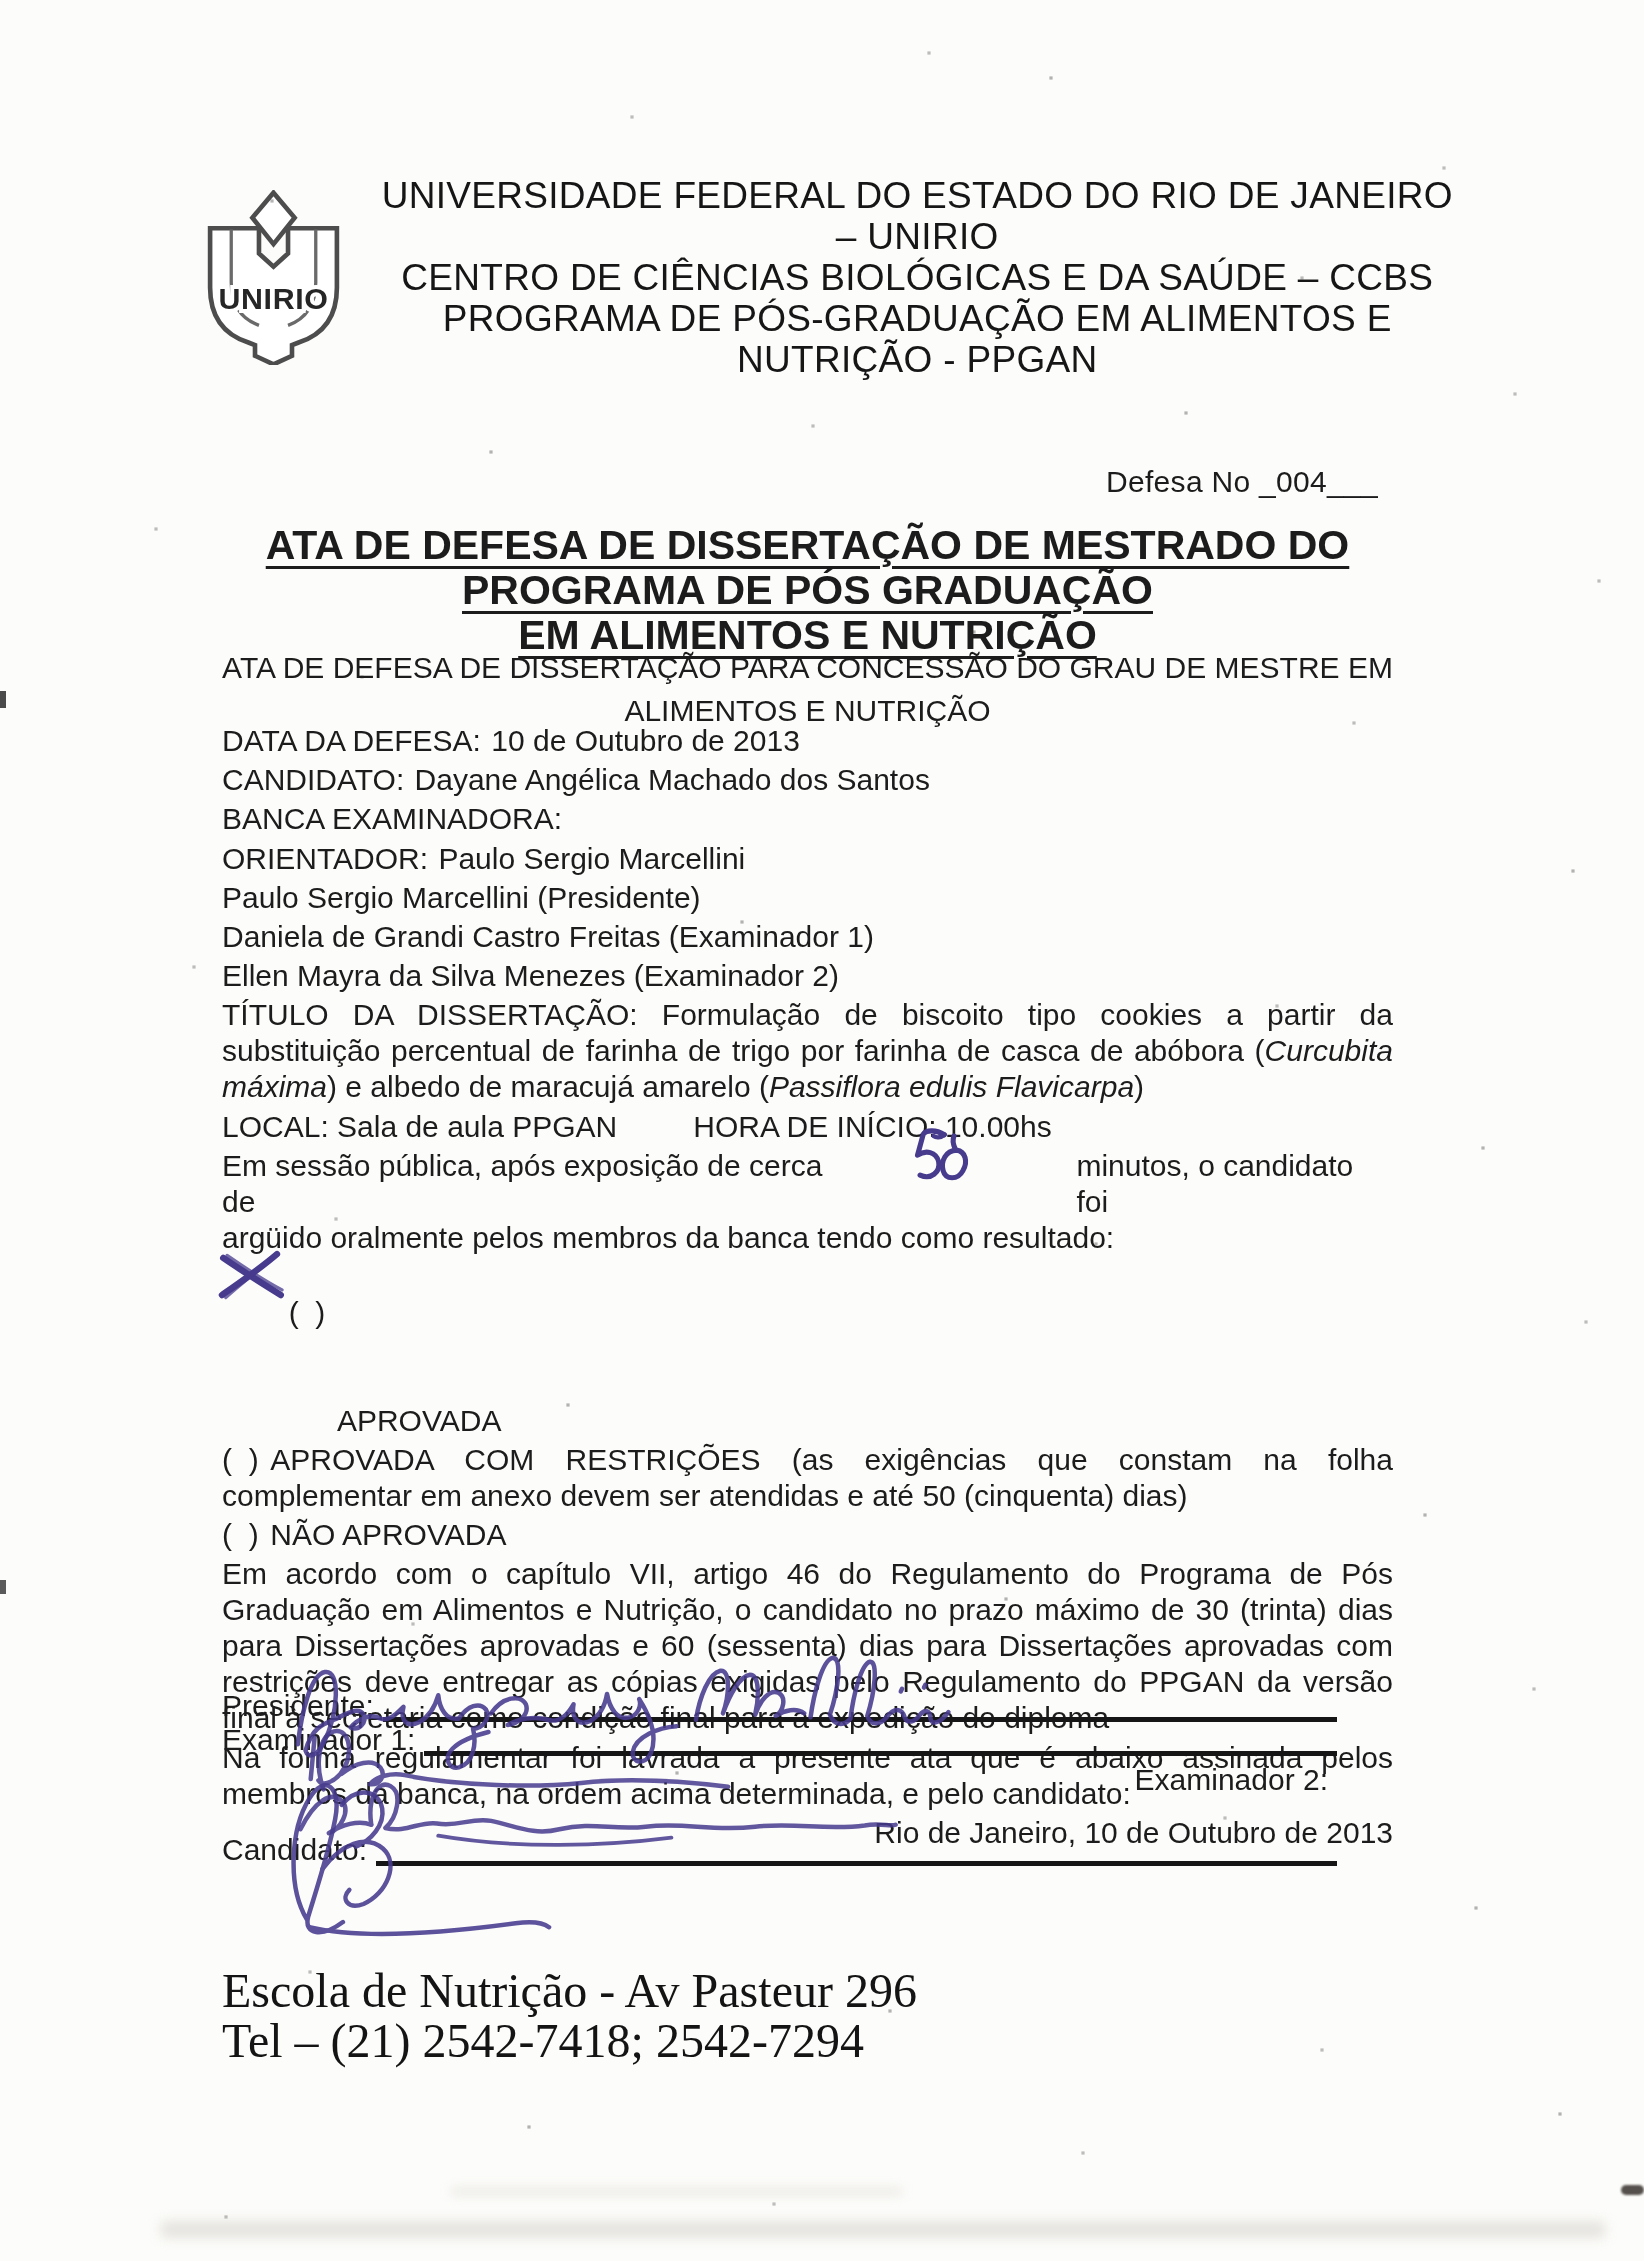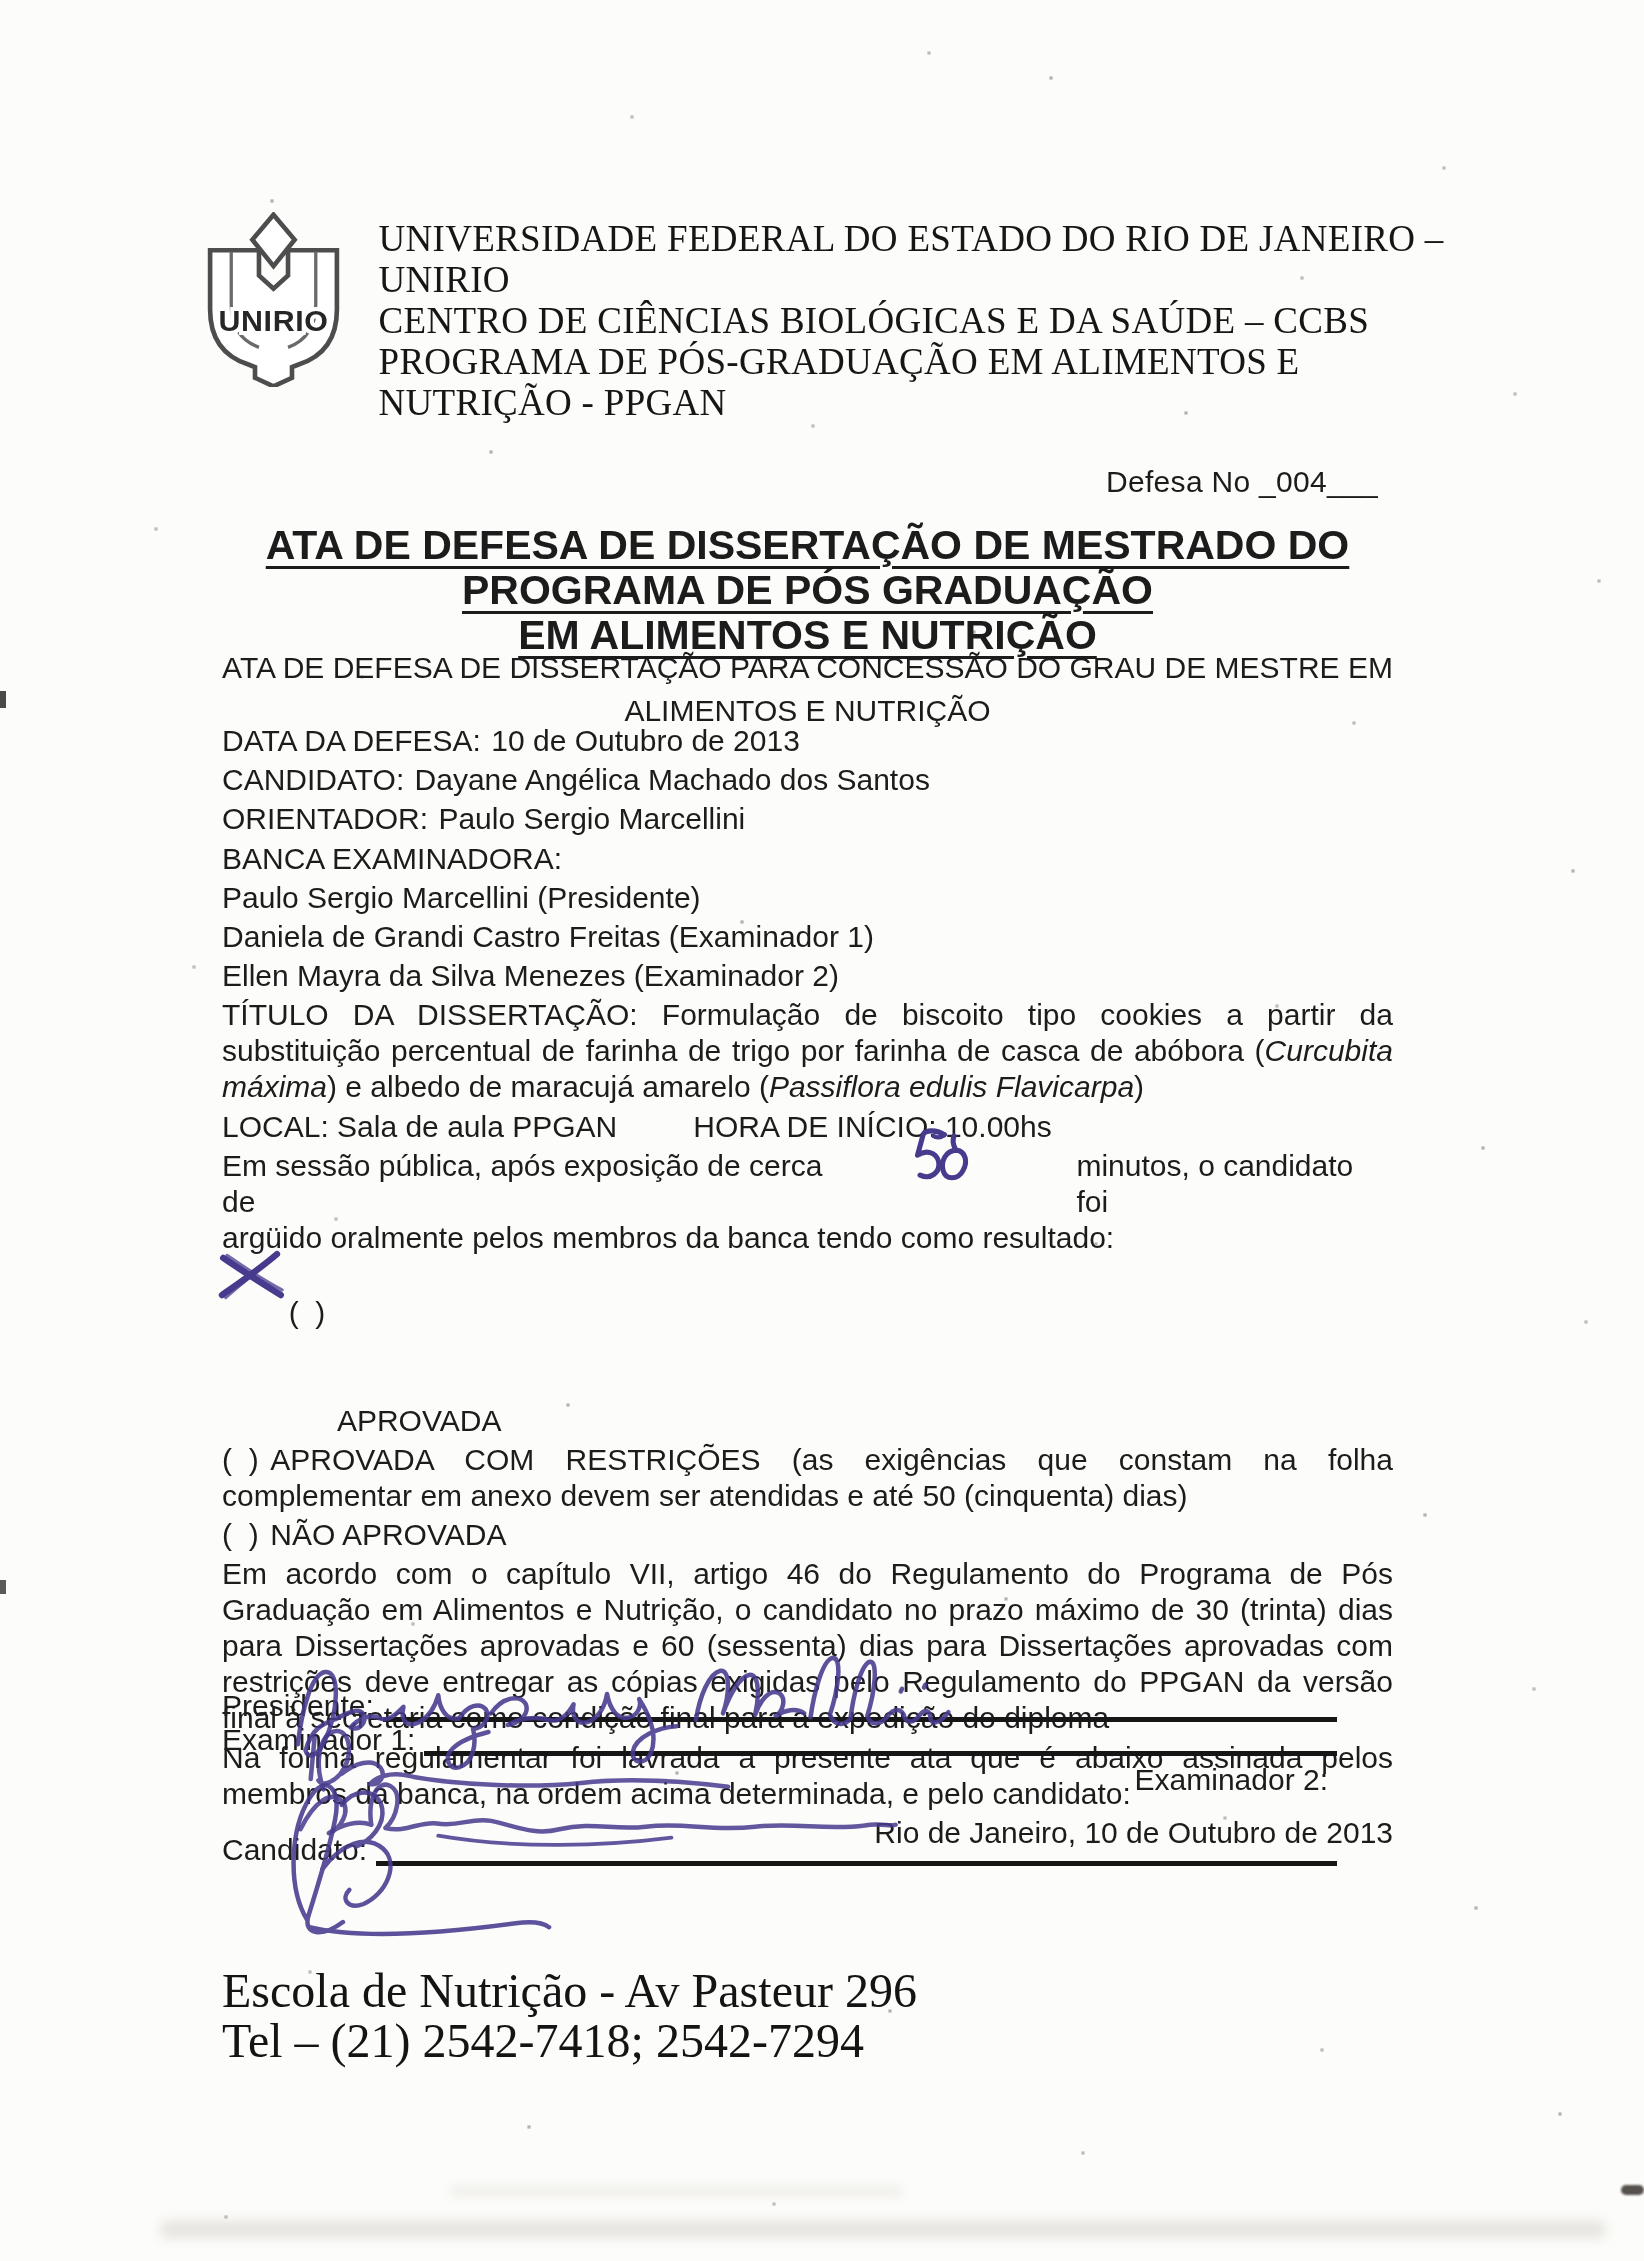--- a/index.html
+++ b/index.html
@@ -4,21 +4,21 @@
 <style>
   html,body{margin:0;padding:0;background:#e8e8e6;}
   .page{
     position:relative; width:1644px; height:2261px; overflow:hidden;
     background:#fcfcfa; color:#1c1c1c;
     font-family:"Liberation Sans", sans-serif;
   }
   
   .letterhead{position:absolute; top:175px; left:193px; width:1263px; display:flex; align-items:center; gap:24.5px;}
   .logo{flex:0 0 auto;}
-  .head-lines{flex:1; font-family:Liberation Serif, serif; font-size:37px; line-height:41px; color:#161616; letter-spacing:0.3px;margin-top:43px;}
+  .head-lines{flex:1; text-align:center; font-family:Liberation Sans, sans-serif; font-size:37px; line-height:41px; color:#161616; letter-spacing:0.3px;}
   
   .defesa-no{position:absolute; top:465px; left:222px; width:1156px; text-align:right; font-size:30px; letter-spacing:0.3px;}
   
   .doc-title{position:absolute; top:523px; left:222px; width:1171px; text-align:center; font-weight:bold; font-size:41px; line-height:45px;}
   .doc-title span{display:block;}
   .doc-title .ul{display:inline; text-decoration:underline; text-decoration-thickness:3.2px; text-underline-offset:7px;}
   .doc-subtitle{position:absolute; top:646px; left:222px; width:1171px; text-align:center; font-size:30px; line-height:43px;}
   .doc-subtitle span{display:block;}
   
   .body-block{position:absolute; top:723px; left:222px; width:1171px; font-size:30px; line-height:36px; hyphens:none;}
@@ -105,24 +105,24 @@
     <span>ALIMENTOS E NUTRIÇÃO</span>
   </div>
 
   <div class="body-block">
     <p class="field">
       <span>DATA DA DEFESA:</span><span class="value">10 de Outubro de 2013</span>
     </p>
     <p class="field">
       <span>CANDIDATO:</span><span class="value">Dayane Angélica Machado dos Santos</span>
     </p>
+    <p class="field">BANCA EXAMINADORA:</p>
     <p class="field">
       <span>ORIENTADOR:</span><span class="value">Paulo Sergio Marcellini</span>
     </p>
-    <p class="field">BANCA EXAMINADORA:</p>
     <p class="field">Paulo Sergio Marcellini (Presidente)</p>
     <p class="field">Daniela de Grandi Castro Freitas (Examinador 1)</p>
     <p class="field">Ellen Mayra da Silva Menezes (Examinador 2)</p>
 
     <p class="justify">
       <span>TÍTULO DA DISSERTAÇÃO: Formulação de biscoito tipo cookies a partir da substituição percentual de farinha de trigo por farinha de casca de abóbora (</span><i>Curcubita máxima</i><span>) e albedo de maracujá amarelo (</span><i>Passiflora edulis Flavicarpa</i><span>)</span>
     </p>
 
     <p>
       <span>LOCAL: Sala de aula PPGAN</span><span class="hora">HORA DE INÍCIO: 10.00hs</span>

